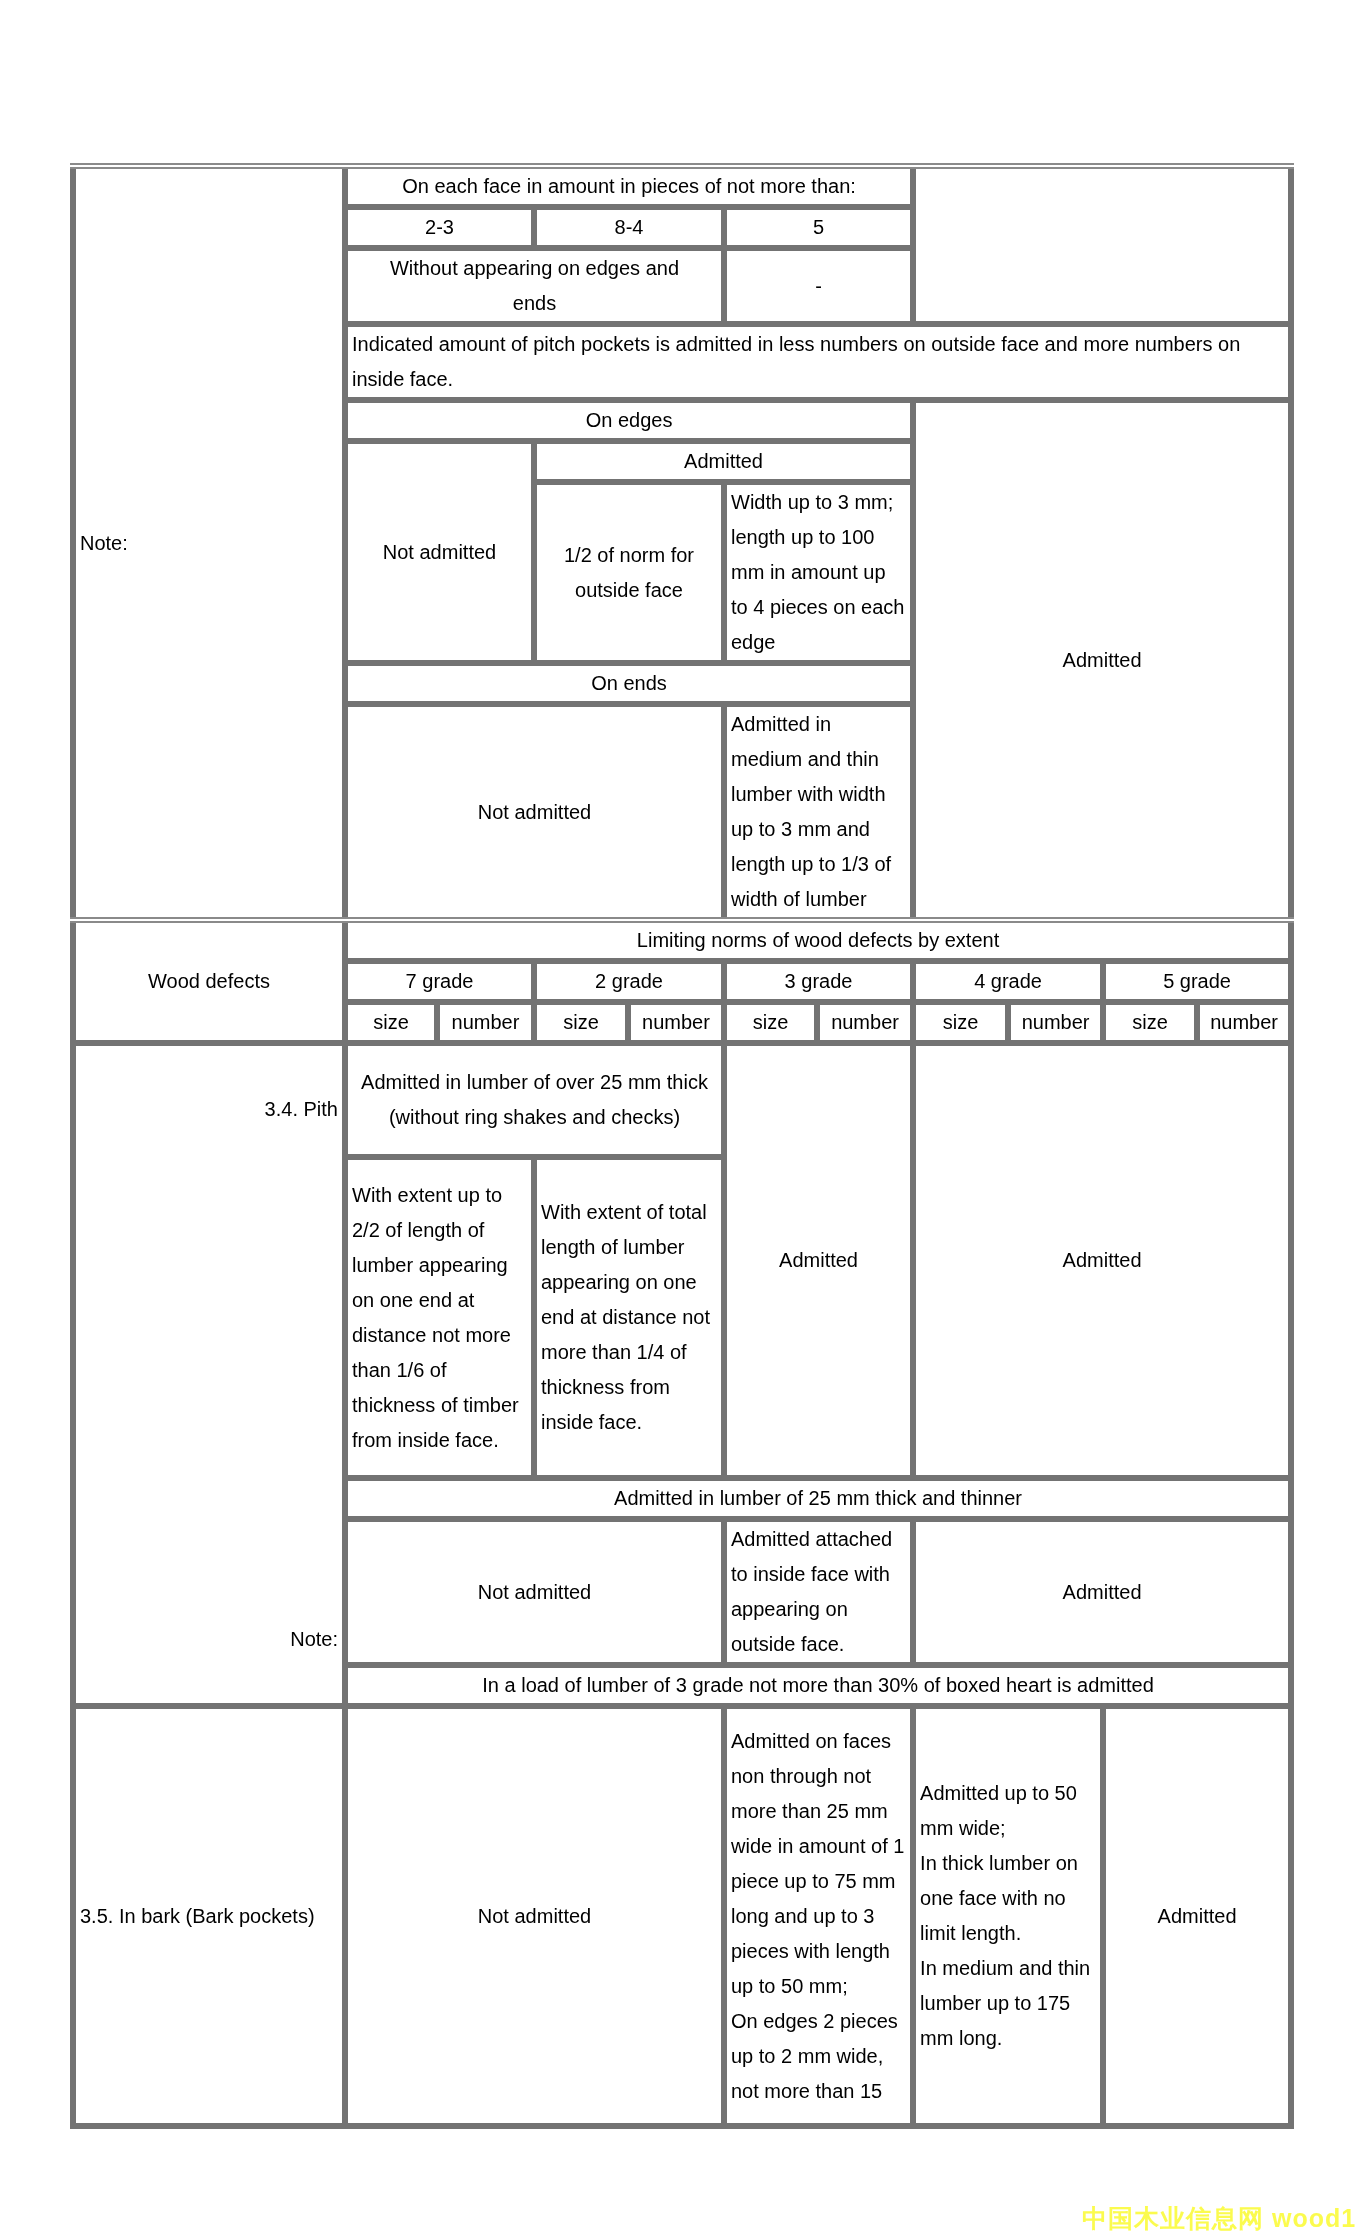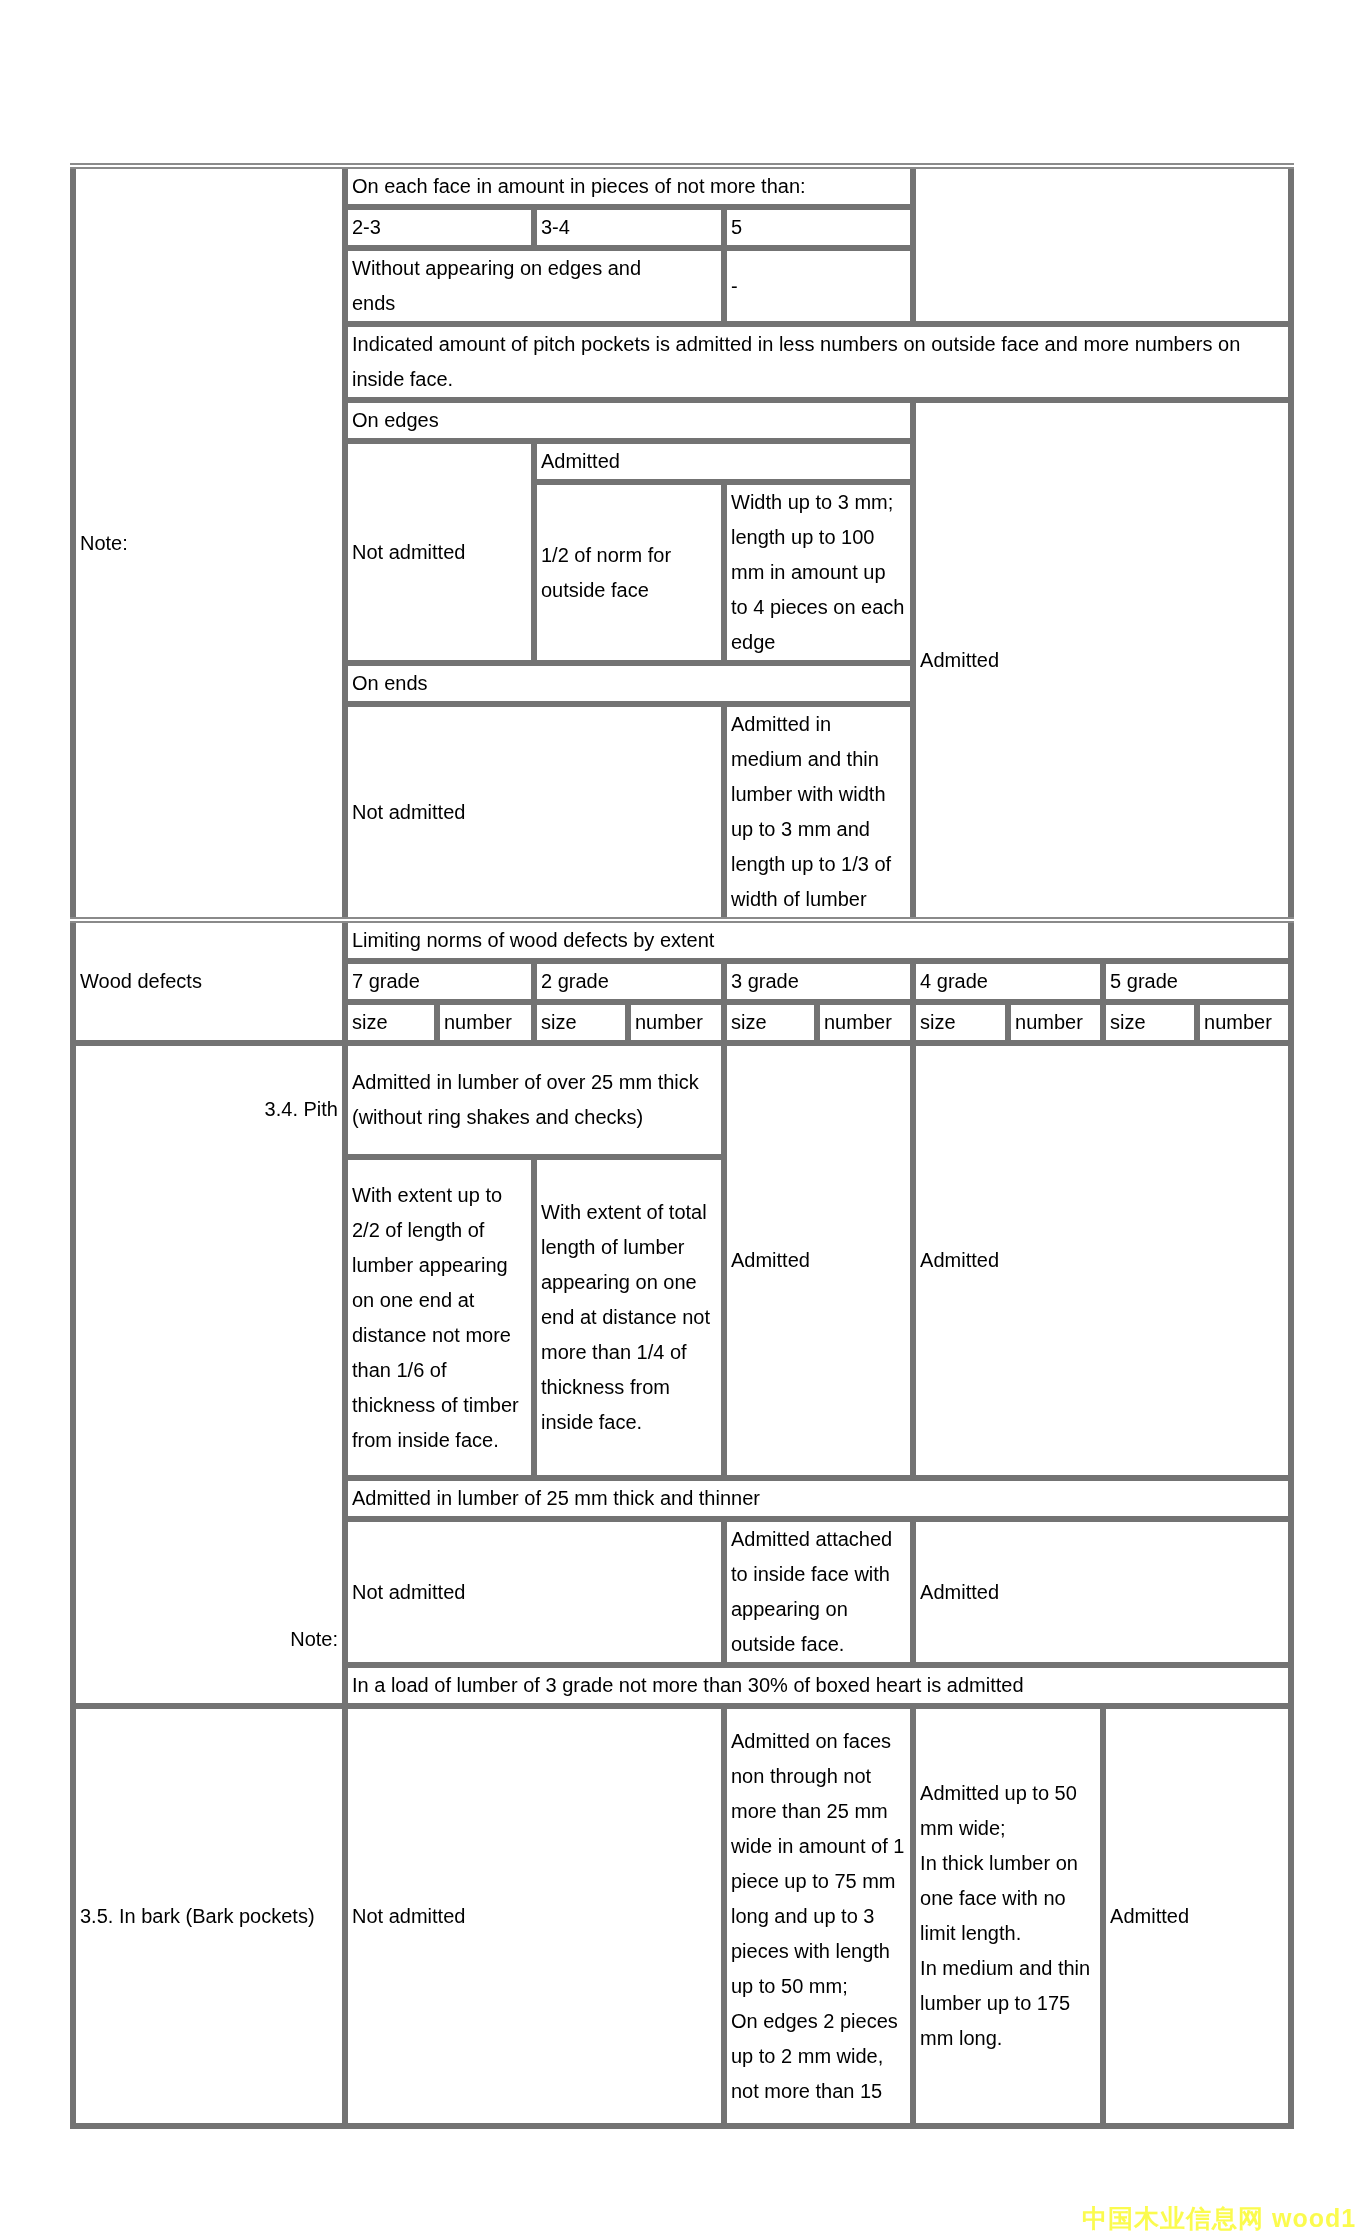--- a/index.html
+++ b/index.html
@@ -23,21 +23,21 @@
   table.doc td {
     border: 6px solid #737373;
     font-size: 20px;
     line-height: 35px;
     padding: 0 4px;
     vertical-align: middle;
     word-wrap: break-word;
     overflow: hidden;
   }
   tr.dbl > td { border-top: 6px double #8a8a8a; }
-  .c { }
+  .c { text-align: center; }
   .l { text-align: left; padding-left: 5px; padding-right: 3px; }
   .top { vertical-align: top; padding-top: 2px; }
   .pre { white-space: pre-line; }
   .nowrap { white-space: nowrap; }
   .note-label-cell {
     vertical-align: top;
     padding-top: 125px;
     padding-left: 5px;
   }
   .pith-label-cell {
@@ -86,21 +86,21 @@
     </colgroup>
 
     <tbody>
         <tr class="dbl" style="height:37px">
       <td rowspan="9" class="note-label-cell">Note:</td>
       <td colspan="6" class="c">On each face in amount in pieces of not more than:</td>
       <td colspan="4" rowspan="3"></td>
     </tr>
     <tr style="height:36px">
       <td colspan="2" class="c">2-3</td>
-      <td colspan="2" class="c">3-4</td>
+      <td colspan="2" class="c">8-4</td>
       <td colspan="2" class="c">5</td>
     </tr>
     <tr style="height:72px">
       <td colspan="4" class="c pre">Without appearing on edges and
 ends</td>
       <td colspan="2" class="c">-</td>
     </tr>
     <tr style="height:75px">
       <td colspan="10" class="l">Indicated amount of pitch pockets is admitted in less numbers on outside face and more numbers on inside face.</td>
     </tr>

